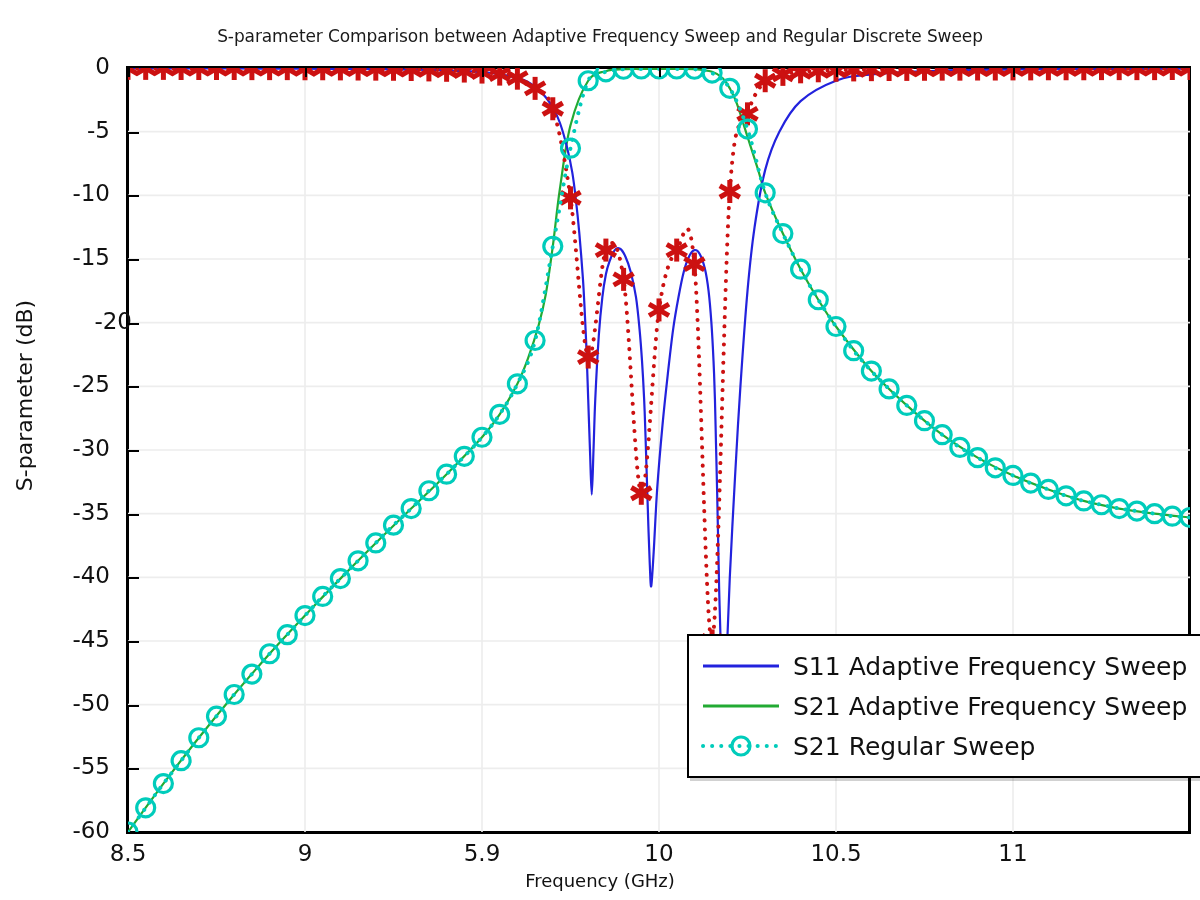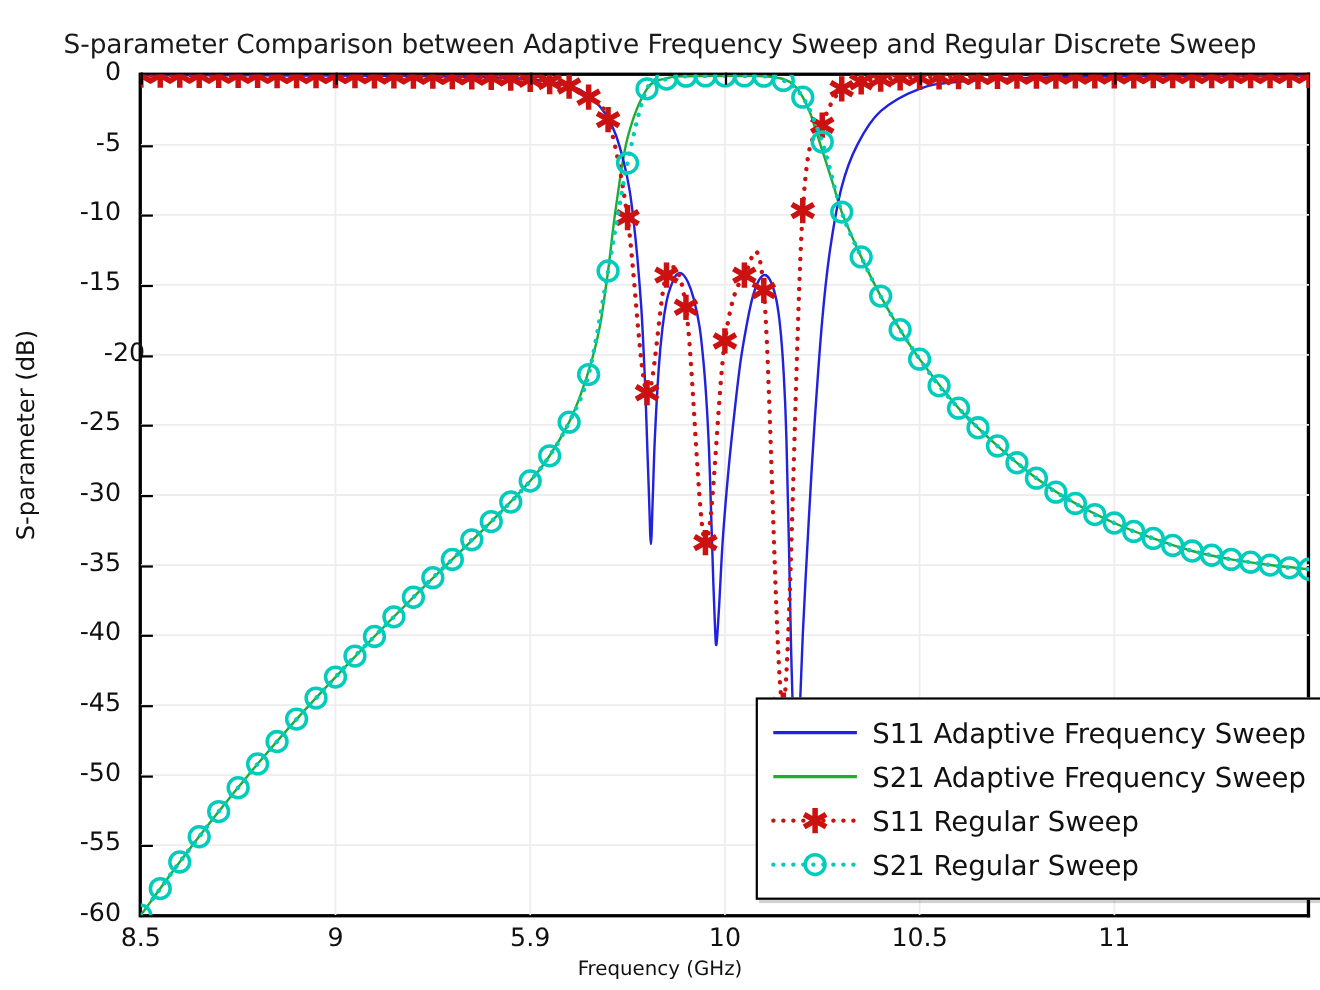--- a/index.html
+++ b/index.html
@@ -1,21 +1,21 @@
 <!DOCTYPE html>
 <html><head>
 <meta charset="utf-8">
 <style>
   html,body{margin:0;padding:0;background:#ffffff;}
   body{width:1200px;height:900px;font-family:"DejaVu Sans",sans-serif;overflow:hidden;}
   #root{position:relative;width:1200px;height:900px;}
 
   #chart-title{
     position:absolute;left:0;top:26px;width:1200px;text-align:center;
-    font-size:24px;color:#1a1a1a;letter-spacing:-0.1px;
+    font-size:17px;color:#1a1a1a;letter-spacing:-0.1px;
     font-family:"DejaVu Sans",sans-serif;
   }
 
   #plot-area{position:absolute;left:128px;top:68px;width:1062px;height:764px;}
   #plot-svg{position:absolute;left:0;top:0;}
 
   #frame-top,#frame-bottom{position:absolute;left:128px;width:1063px;height:3px;background:#000;}
   #frame-top{top:66px;}
   #frame-bottom{top:831px;}
   #frame-left{position:absolute;left:126px;top:66px;width:3px;height:768px;background:#000;}
@@ -482,29 +482,20 @@
         <div class="legend-text">S11 Adaptive Frequency Sweep</div>
       </div>
       <div class="legend-row">
         <div class="legend-swatch"><svg width="80" height="28">
             <line x1="2" x2="78" y1="14" y2="14" stroke="#22aa33" stroke-width="3"></line>
           </svg></div>
         <div class="legend-text">S21 Adaptive Frequency Sweep</div>
       </div>
       <div class="legend-row">
         <div class="legend-swatch"><svg width="80" height="28">
-            <line x1="2" x2="78" y1="14" y2="14" stroke="#cc1111" stroke-width="4" stroke-dasharray="0.1 9" stroke-linecap="round"></line>
-            <line x1="40" y1="2.5" x2="40" y2="25.5" stroke="#cc1111" stroke-width="5"></line>
-            <line x1="49.95929214352105" y1="8.25" x2="30.040707856478953" y2="19.75" stroke="#cc1111" stroke-width="5"></line>
-            <line x1="49.95929214352104" y1="19.75" x2="30.040707856478956" y2="8.25" stroke="#cc1111" stroke-width="5"></line>
-          </svg></div>
-        <div class="legend-text">S11 Regular Sweep</div>
-      </div>
-      <div class="legend-row">
-        <div class="legend-swatch"><svg width="80" height="28">
             <line x1="2" x2="78" y1="14" y2="14" stroke="#00ccbb" stroke-width="4" stroke-dasharray="0.1 9" stroke-linecap="round"></line>
             <circle cx="40" cy="14" r="9" fill="none" stroke="#00ccbb" stroke-width="3.2"></circle>
           </svg></div>
         <div class="legend-text">S21 Regular Sweep</div>
       </div>
     </div>
 <div class="ytick-label" style="top: 68px; left: 0px;">0</div>
     <div class="ytick-label" style="top: 131.667px; left: 0px;">-5</div>
     <div class="ytick-mark" style="top: 131.667px;"></div>
     <div class="ytick-label" style="top: 195.333px; left: 0px;">-10</div>

